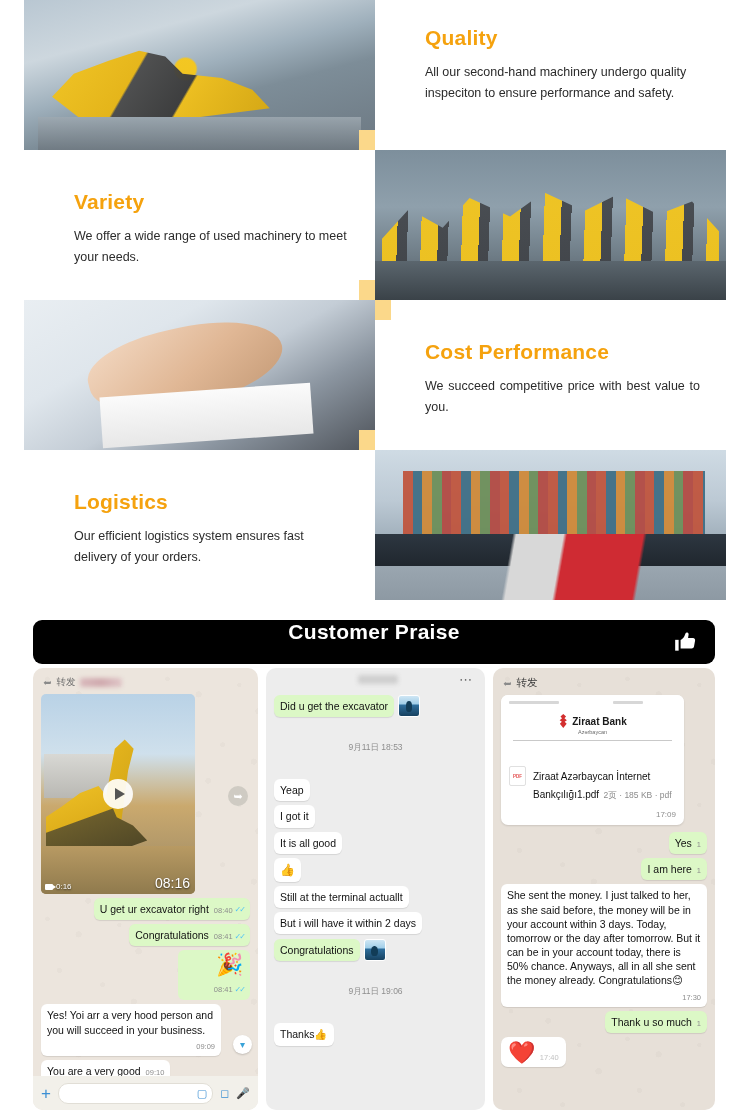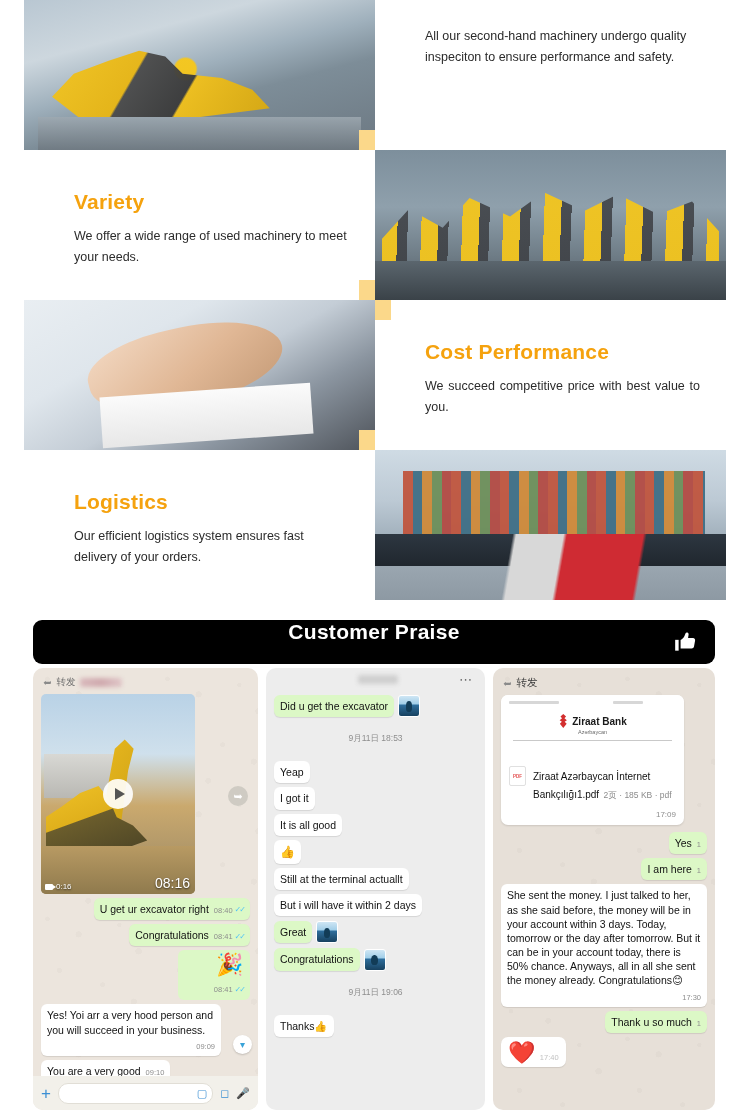--- a/index.html
+++ b/index.html
@@ -169,21 +169,21 @@
     display:inline-flex;align-items:flex-end;gap:5px;flex-wrap:wrap;
   }
   .bub.out{background:#dcf8c6;}
   .bub.in{background:#ffffff;}
   .bub .txt{display:block;}
   .meta{font-size:7.5px;color:#8d8d8d;white-space:nowrap;display:inline-flex;align-items:center;gap:2px;}
   .ticks{color:#4fc3f7;font-size:8px;letter-spacing:-2px;}
   .emoji-bub{background:#dcf8c6;border-radius:6px;padding:4px 6px;text-align:right;}
   .emoji-big{font-size:22px;line-height:1;display:block;margin-bottom:2px;}
 
-  .datestamp{text-align:center;font-size:8.5px;color:#8e8e8e;margin:16px 0;}
+  .datestamp{text-align:center;font-size:8.5px;color:#8e8e8e;margin:25px 0;}
 
   .scroll-dn{
     position:absolute;right:6px;bottom:56px;width:19px;height:19px;border-radius:50%;
     background:#fff;box-shadow:0 1px 2px rgba(0,0,0,.18);
     display:flex;align-items:center;justify-content:center;color:#3aa3d8;font-size:10px;
   }
   .composer{
     position:absolute;left:0;right:0;bottom:0;height:34px;background:#f2f0ea;
     display:flex;align-items:center;gap:7px;padding:0 8px;box-sizing:border-box;
   }
@@ -231,20 +231,21 @@
 </style>
 </head>
 <body>
 
 <div class="page">
 
   <div class="feat-img" style="left:24px;top:0;width:351px;height:150px;">
     <div class="ph ph-excavator"></div>
   </div>
   <div class="feat-text" style="left:425px;top:26px;width:275px;">
+    <div class="feat-title">Quality</div>
     <div class="feat-body">All our second-hand machinery undergo quality inspeciton to ensure performance and safety.</div>
   </div>
   <div class="accent" style="left:359px;top:130px;"></div>
   <div class="accent" style="left:375px;top:150px;"></div>
 
   <div class="feat-img" style="left:375px;top:150px;width:351px;height:150px;">
     <div class="ph ph-fleet"></div>
   </div>
   <div class="feat-text" style="left:74px;top:190px;width:275px;">
     <div class="feat-title">Variety</div>
@@ -411,26 +412,20 @@
         </div>
       </div>
       <div class="row left">
         <div class="bub in">
           <span class="txt">But i will have it within 2 days</span>
         </div>
       </div>
 
       <div class="row-av">
         <div class="bub out">
-          <span class="txt">Great</span>
-        </div>
-        <div class="avatar"></div>
-      </div>
-      <div class="row-av">
-        <div class="bub out">
           <span class="txt">Congratulations</span>
         </div>
         <div class="avatar"></div>
       </div>
 
       <div class="datestamp">9月11日 19:06</div>
 
       <div class="row left">
         <div class="bub in">
           <span class="txt">Thanks👍</span>

